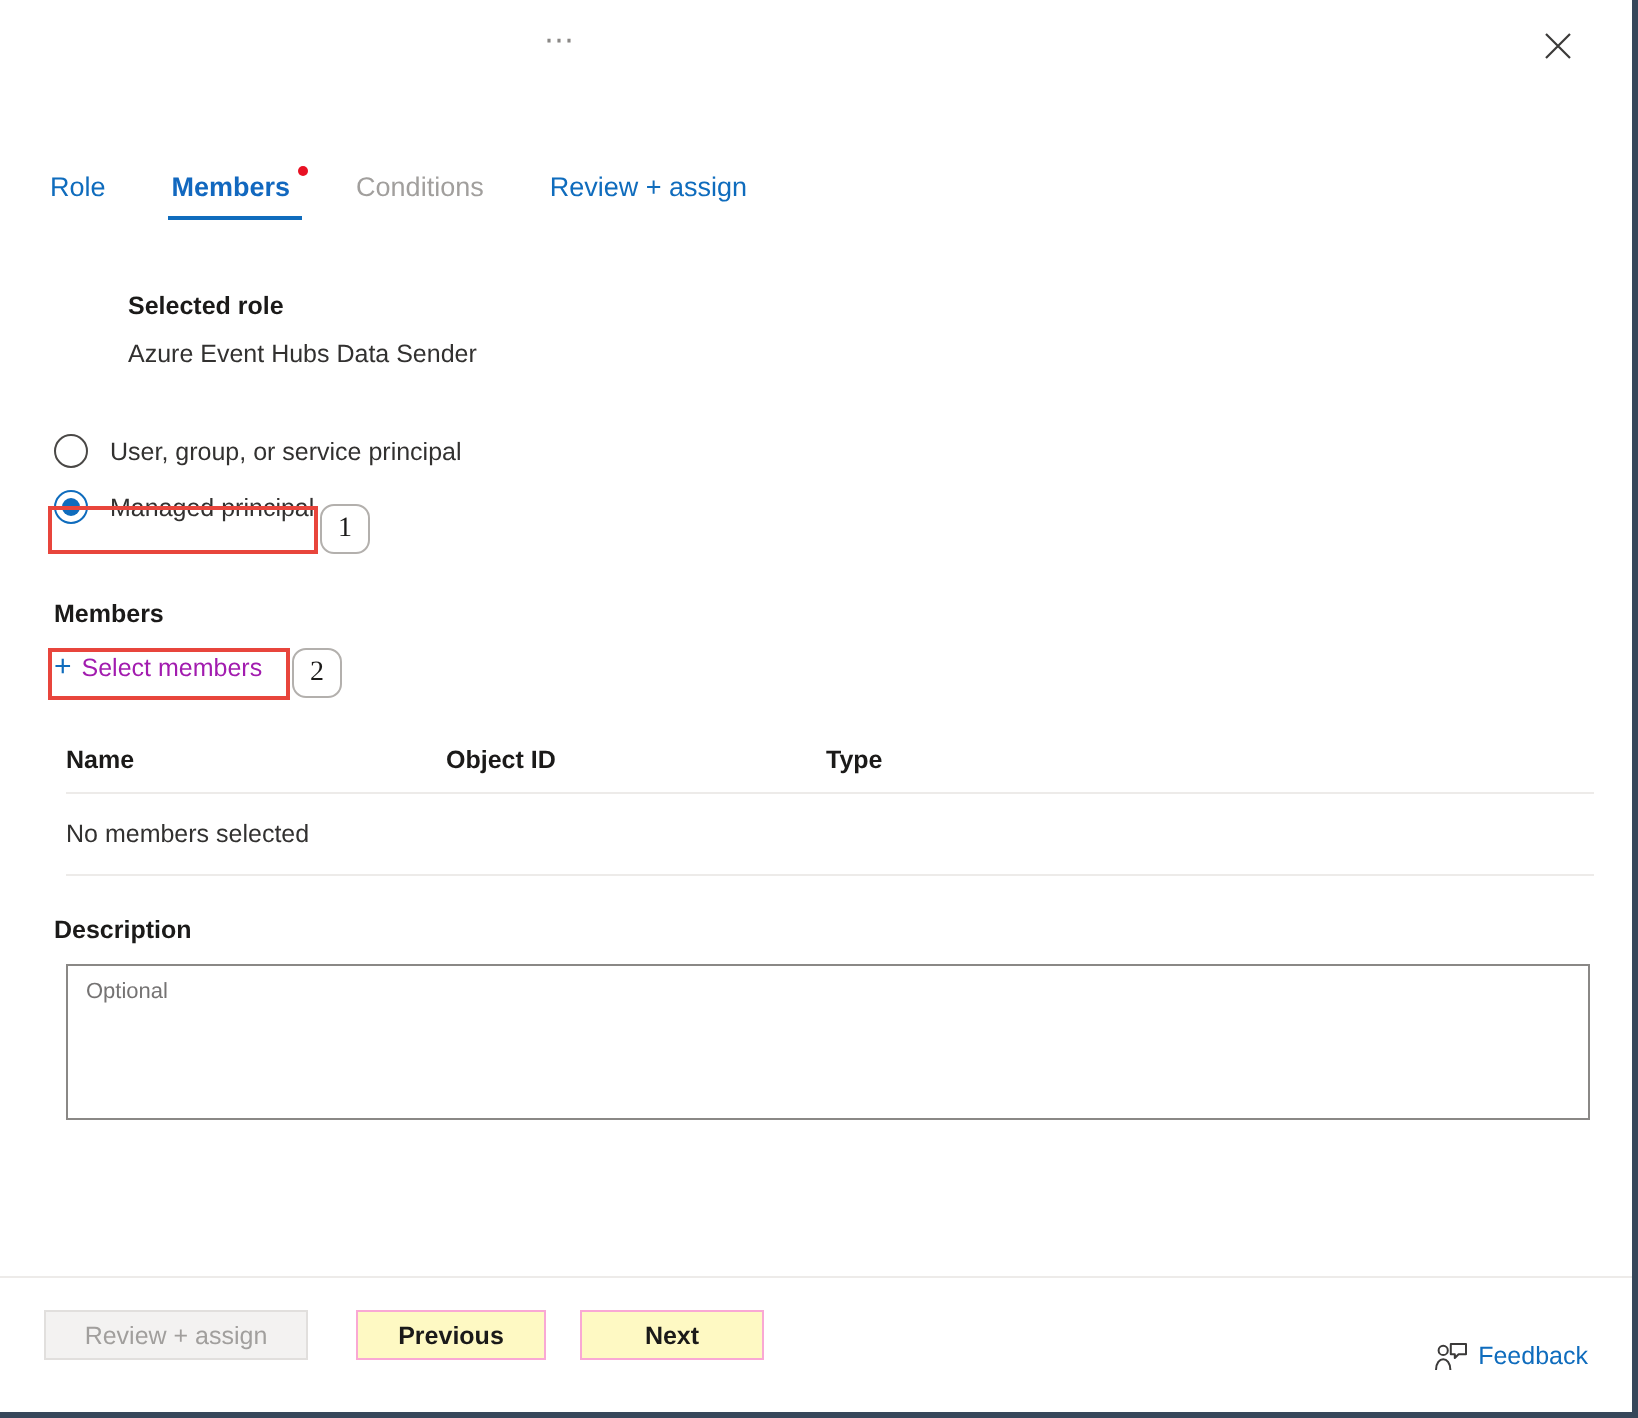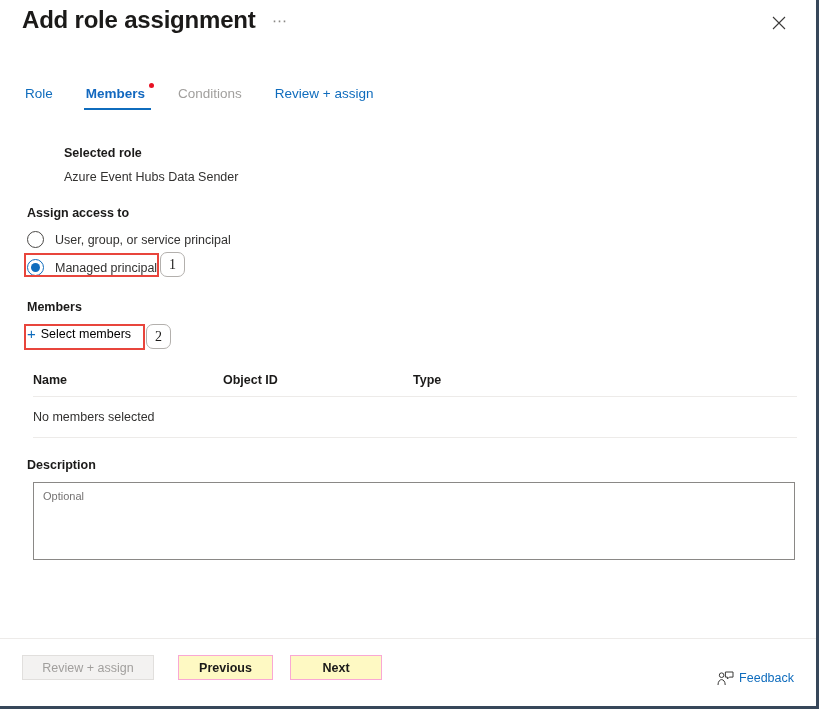--- a/index.html
+++ b/index.html
@@ -208,21 +208,21 @@
   }
   .plus-icon {
     font-size: 15px;
     color: #0f6cbd;
     line-height: 1;
     margin-right: 5px;
     font-weight: 400;
   }
   .link-text {
     font-size: 12.5px;
-    color: #000000;
+    color: #a21caf;
   }
 
   
   .members-table {
     position: absolute;
     top: 236px;
     left: 33px;
     width: 764px;
   }
   .mt-head, .mt-row {
@@ -318,21 +318,20 @@
   }
   .feedback-icon { margin-right: 5px; display: block; }
   .feedback-text { font-size: 12.5px; color: #0f6cbd; }
 </style>
 </head>
 <body>
 
 <div class="blade">
 
   <div class="blade-header">
-    <div class="blade-title">Add role assignment</div>
     <div class="title-ellipsis">⋯</div>
     <div class="close-btn">
       <svg width="14" height="14" viewBox="0 0 14 14" aria-hidden="true">
         <path d="M1 1 L13 13 M13 1 L1 13" stroke="#3b3a39" stroke-width="1.1" fill="none"></path>
       </svg>
     </div>
   </div>
 
   <div class="tabs">
     <div class="tab">
@@ -351,21 +350,20 @@
   </div>
 
   <div class="content">
 
     <div class="block-selected-role">
       <div class="section-label">Selected role</div>
       <div class="static-text">Azure Event Hubs Data Sender</div>
     </div>
 
     <div class="block-assign-access">
-      <div class="section-label">Assign access to</div>
 
       <div class="radio-row">
         <span class="radio-mark"></span>
         <span class="radio-label">User, group, or service principal</span>
       </div>
 
       <div class="radio-row checked">
         <span class="radio-mark"></span>
         <span class="radio-label">Managed principal</span>
       </div>

